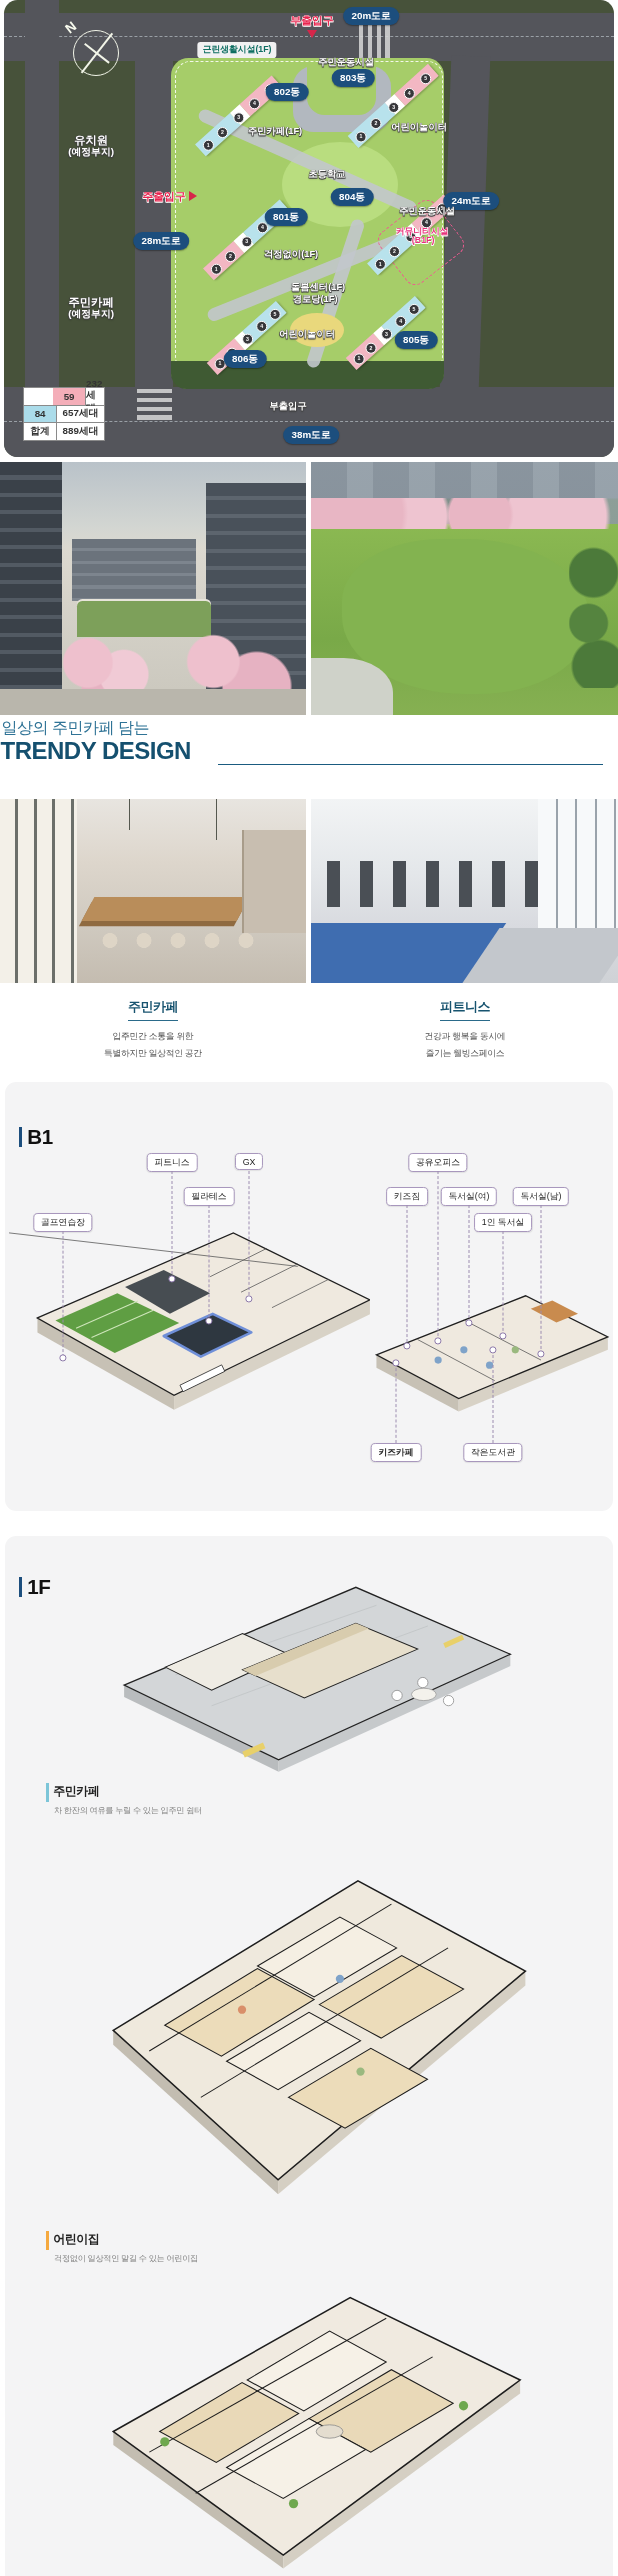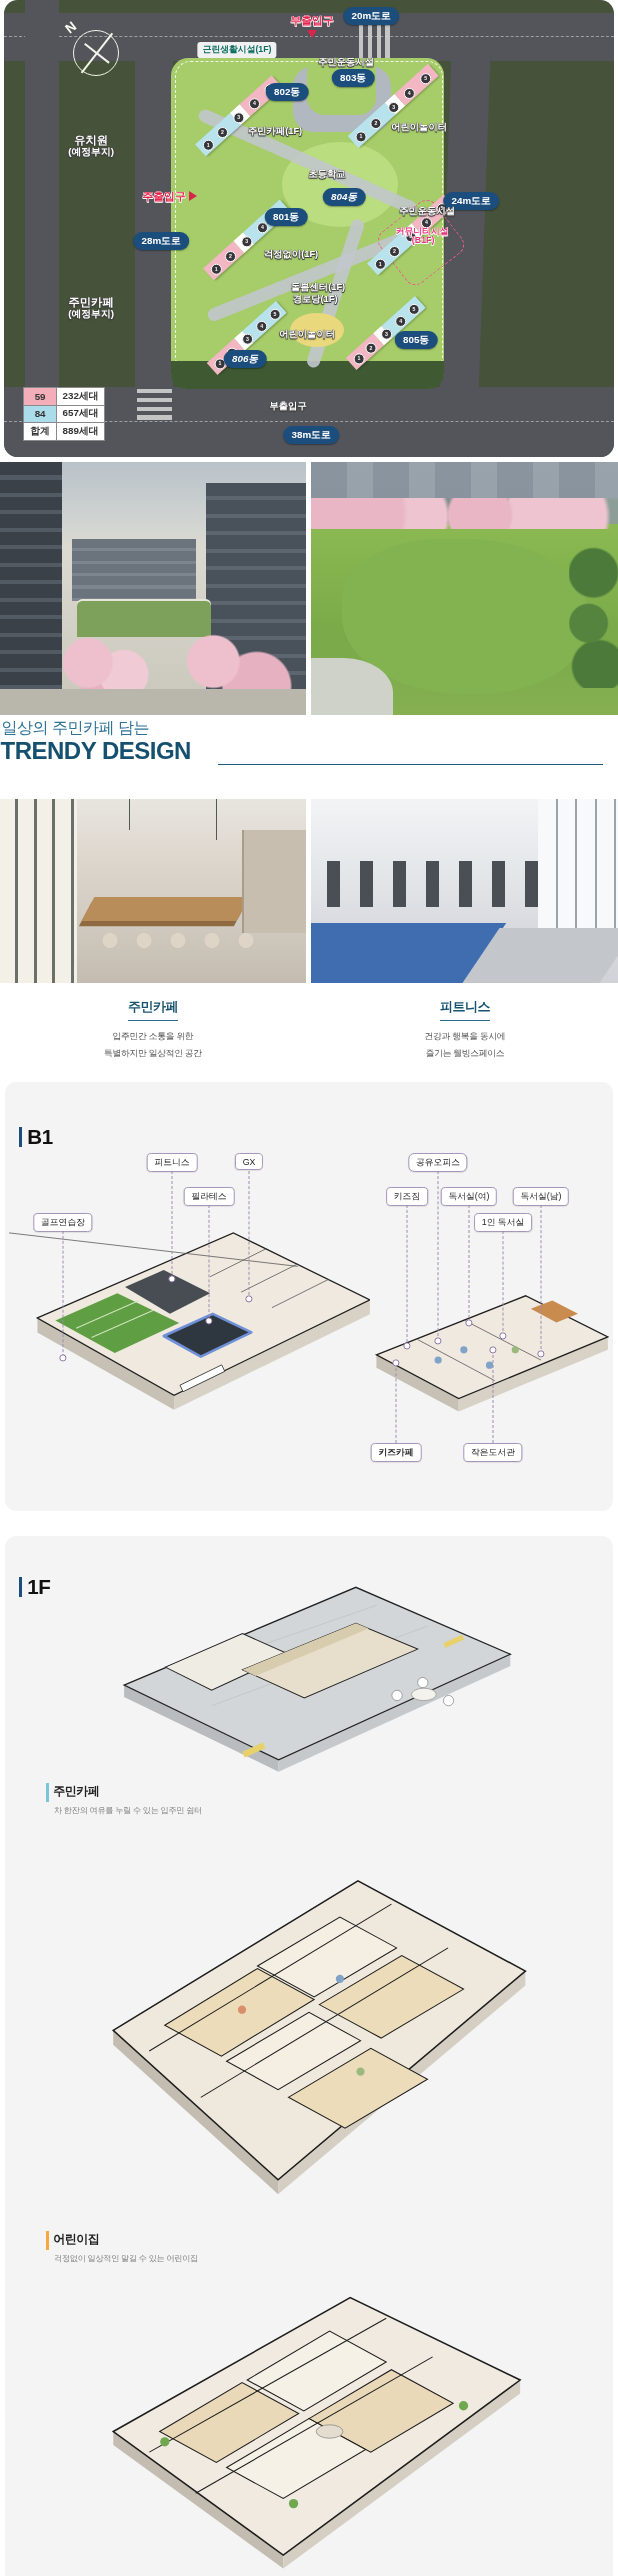--- a/index.html
+++ b/index.html
@@ -147,23 +147,23 @@
     <span class="unit" style="left:4%;">1</span>
     <span class="unit" style="left:22%;">2</span>
     <span class="unit" style="left:44%;">3</span>
     <span class="unit" style="left:64%;">4</span>
     <span class="unit" style="left:84%;">5</span>
   </div>
 
   <div class="abs pill" style="left:283px;top:83px;">802동</div>
   <div class="abs pill" style="left:349px;top:69px;">803동</div>
   <div class="abs pill" style="left:282px;top:208px;">801동</div>
-  <div class="abs pill" style="left:340px;top:188px;font-style:italic;">804동</div>
+  <div class="abs pill" style="left:348px;top:188px;">804동</div>
   <div class="abs pill" style="left:412px;top:331px;">805동</div>
-  <div class="abs pill" style="left:241px;top:350px;font-style:italic;">806동</div>
+  <div class="abs pill" style="left:241px;top:350px;">806동</div>
 
   <div class="abs pill" style="left:367px;top:7.2px;">20m도로</div>
   <div class="abs pill" style="left:467px;top:192px;">24m도로</div>
   <div class="abs pill" style="left:157px;top:232px;">28m도로</div>
   <div class="abs pill" style="left:307px;top:426px;">38m도로</div>
   <div class="abs redlab" style="left:308px;top:14.4px;">부출입구</div>
   <div class="abs tri-down" style="left:308px;top:30px;"></div>
   <div class="abs redlab" style="left:160px;top:190px;">주출입구</div>
   <div class="abs tri-right" style="left:185px;top:191px;"></div>
 
@@ -186,21 +186,21 @@
   <div class="abs whitelab" style="left:87px;top:308px;font-size:9.8px;">(예정부지)</div>
 
   <div class="abs" id="compass">
     <span class="cl" style="transform:rotate(38deg);"></span>
     <span class="cl" style="transform:rotate(-52deg);height:31px;top:7.2px;"></span>
   </div>
   <div class="abs" id="compass-n">N</div>
 
   <div class="abs" id="legend">
     <div class="lg-row">
-      <span class="lg-type" style="background:#f4aeb9;">59</span>
+      <span class="lg-type" style="background:#f4aeb9;margin-left:29px;">59</span>
       <span class="lg-cnt">232세대</span>
     </div>
     <div class="lg-row">
       <span class="lg-type" style="background:#abdcea;">84</span>
       <span class="lg-cnt">657세대</span>
     </div>
     <div class="lg-row">
       <span class="lg-type" style="background:#fff;">합계</span>
       <span class="lg-cnt">889세대</span>
     </div>
@@ -284,21 +284,21 @@
   <line x1="110" y1="100" x2="260" y2="180" stroke="#555" stroke-width="1.5"></line>
   <line x1="200" y1="62" x2="350" y2="140" stroke="#555" stroke-width="1.5"></line>
   <circle cx="150" cy="140" r="7" fill="#7fa3c9"></circle>
   <circle cx="200" cy="120" r="7" fill="#7fa3c9"></circle>
   <circle cx="250" cy="150" r="7" fill="#7fa3c9"></circle>
   <circle cx="300" cy="120" r="7" fill="#9ab97f"></circle>
 </svg>
 
 <div class="abs callout" style="left:172px;top:1153px;">피트니스</div>
 <div class="abs callout" style="left:249px;top:1153px;">GX</div>
-<div class="abs callout" style="left:438px;top:1153px;border-radius:6px;">공유오피스</div>
+<div class="abs callout" style="left:438px;top:1153px;">공유오피스</div>
 <div class="abs callout" style="left:209px;top:1187px;">필라테스</div>
 <div class="abs callout" style="left:407px;top:1187px;">키즈짐</div>
 <div class="abs callout" style="left:469px;top:1187px;">독서실(여)</div>
 <div class="abs callout" style="left:541px;top:1187px;">독서실(남)</div>
 <div class="abs callout" style="left:63px;top:1213px;">골프연습장</div>
 <div class="abs callout" style="left:503px;top:1213px;">1인 독서실</div>
 <div class="abs callout" style="left:396px;top:1443px;font-weight:bold;">키즈카페</div>
 <div class="abs callout" style="left:493px;top:1443px;">작은도서관</div>
 
 <div class="abs leader" style="left:172px;top:1171px;height:108px;"></div>

